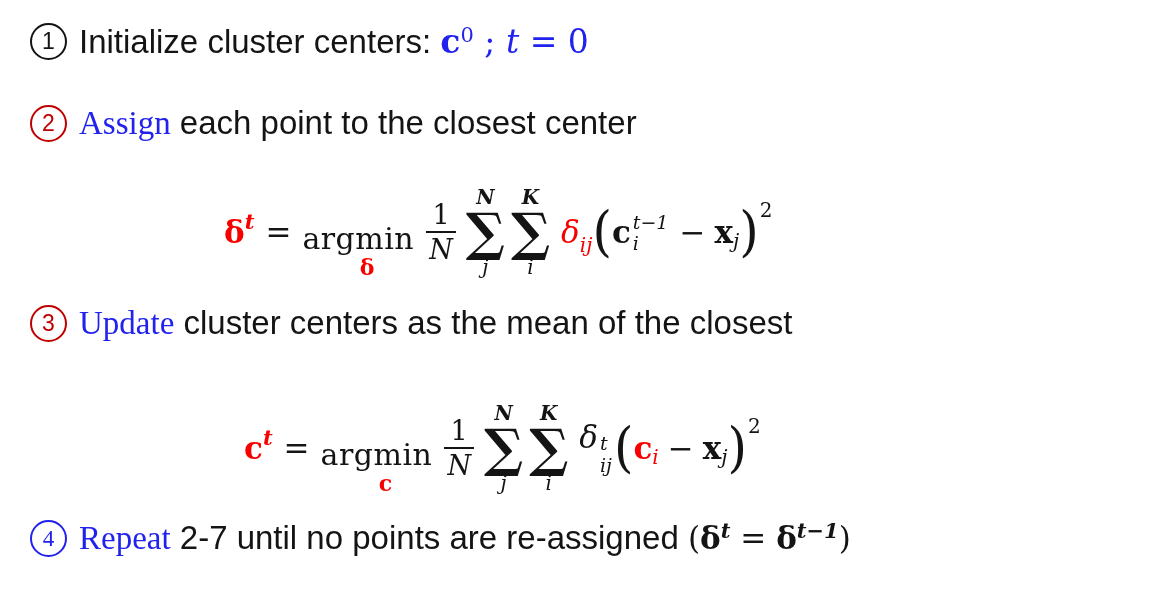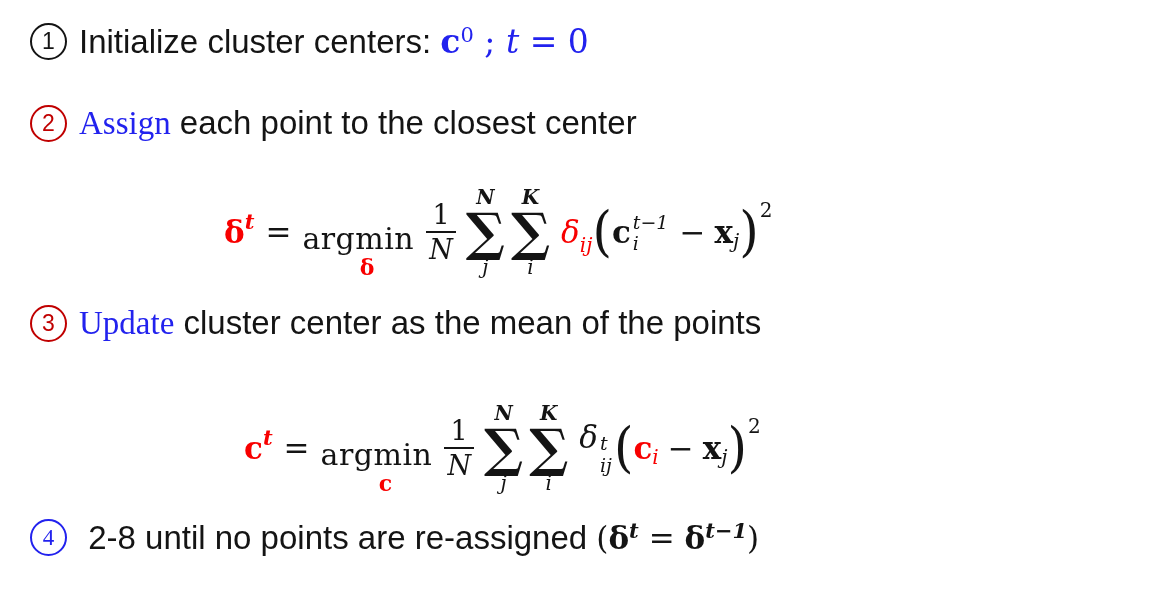--- a/index.html
+++ b/index.html
@@ -138,21 +138,21 @@
     <span class="bigparen c-ink">)</span>
     <span class="power c-ink">2</span>
   </div>
 
   <div class="step" style="top:303px;">
     <span class="badge c-darkred">
         <span>3</span>
       </span>
     <span class="step-text">
       <span class="c-blue">Update</span>
-      <span class="c-ink"> cluster center as the mean of the points</span>
+      <span class="c-ink"> cluster centers as the mean of the closest</span>
     </span>
   </div>
 
   <div class="formula f2">
     <span class="tok bold c-red">c</span>
     <span class="supline serif it bold c-red">t</span>
     <span class="tok eqsign c-ink">=</span>
     <span class="argmin c-ink">
       <span class="opname">argmin</span>
       <span class="opsub c-red">c</span>
@@ -186,21 +186,22 @@
     <span class="subsmall c-ink">j</span>
     <span class="bigparen c-ink">)</span>
     <span class="power c-ink">2</span>
   </div>
 
   <div class="step" style="top:518px;">
     <span class="badge c-blue">
         <span>4</span>
       </span>
     <span class="step-text">
-      <span class="c-ink"> 2-8 until no points are re-assigned </span>
+      <span class="c-blue">Repeat</span>
+      <span class="c-ink"> 2-7 until no points are re-assigned </span>
       <span class="serif c-ink mathtail">(</span>
       <span class="serif bold c-ink mathtail">δ</span>
       <span class="serif it bold c-ink supline">t</span>
       <span class="serif c-ink mathtail"> = </span>
       <span class="serif bold c-ink mathtail">δ</span>
       <span class="serif it bold c-ink supline">t−1</span>
       <span class="serif c-ink mathtail">)</span>
     </span>
   </div>
 

